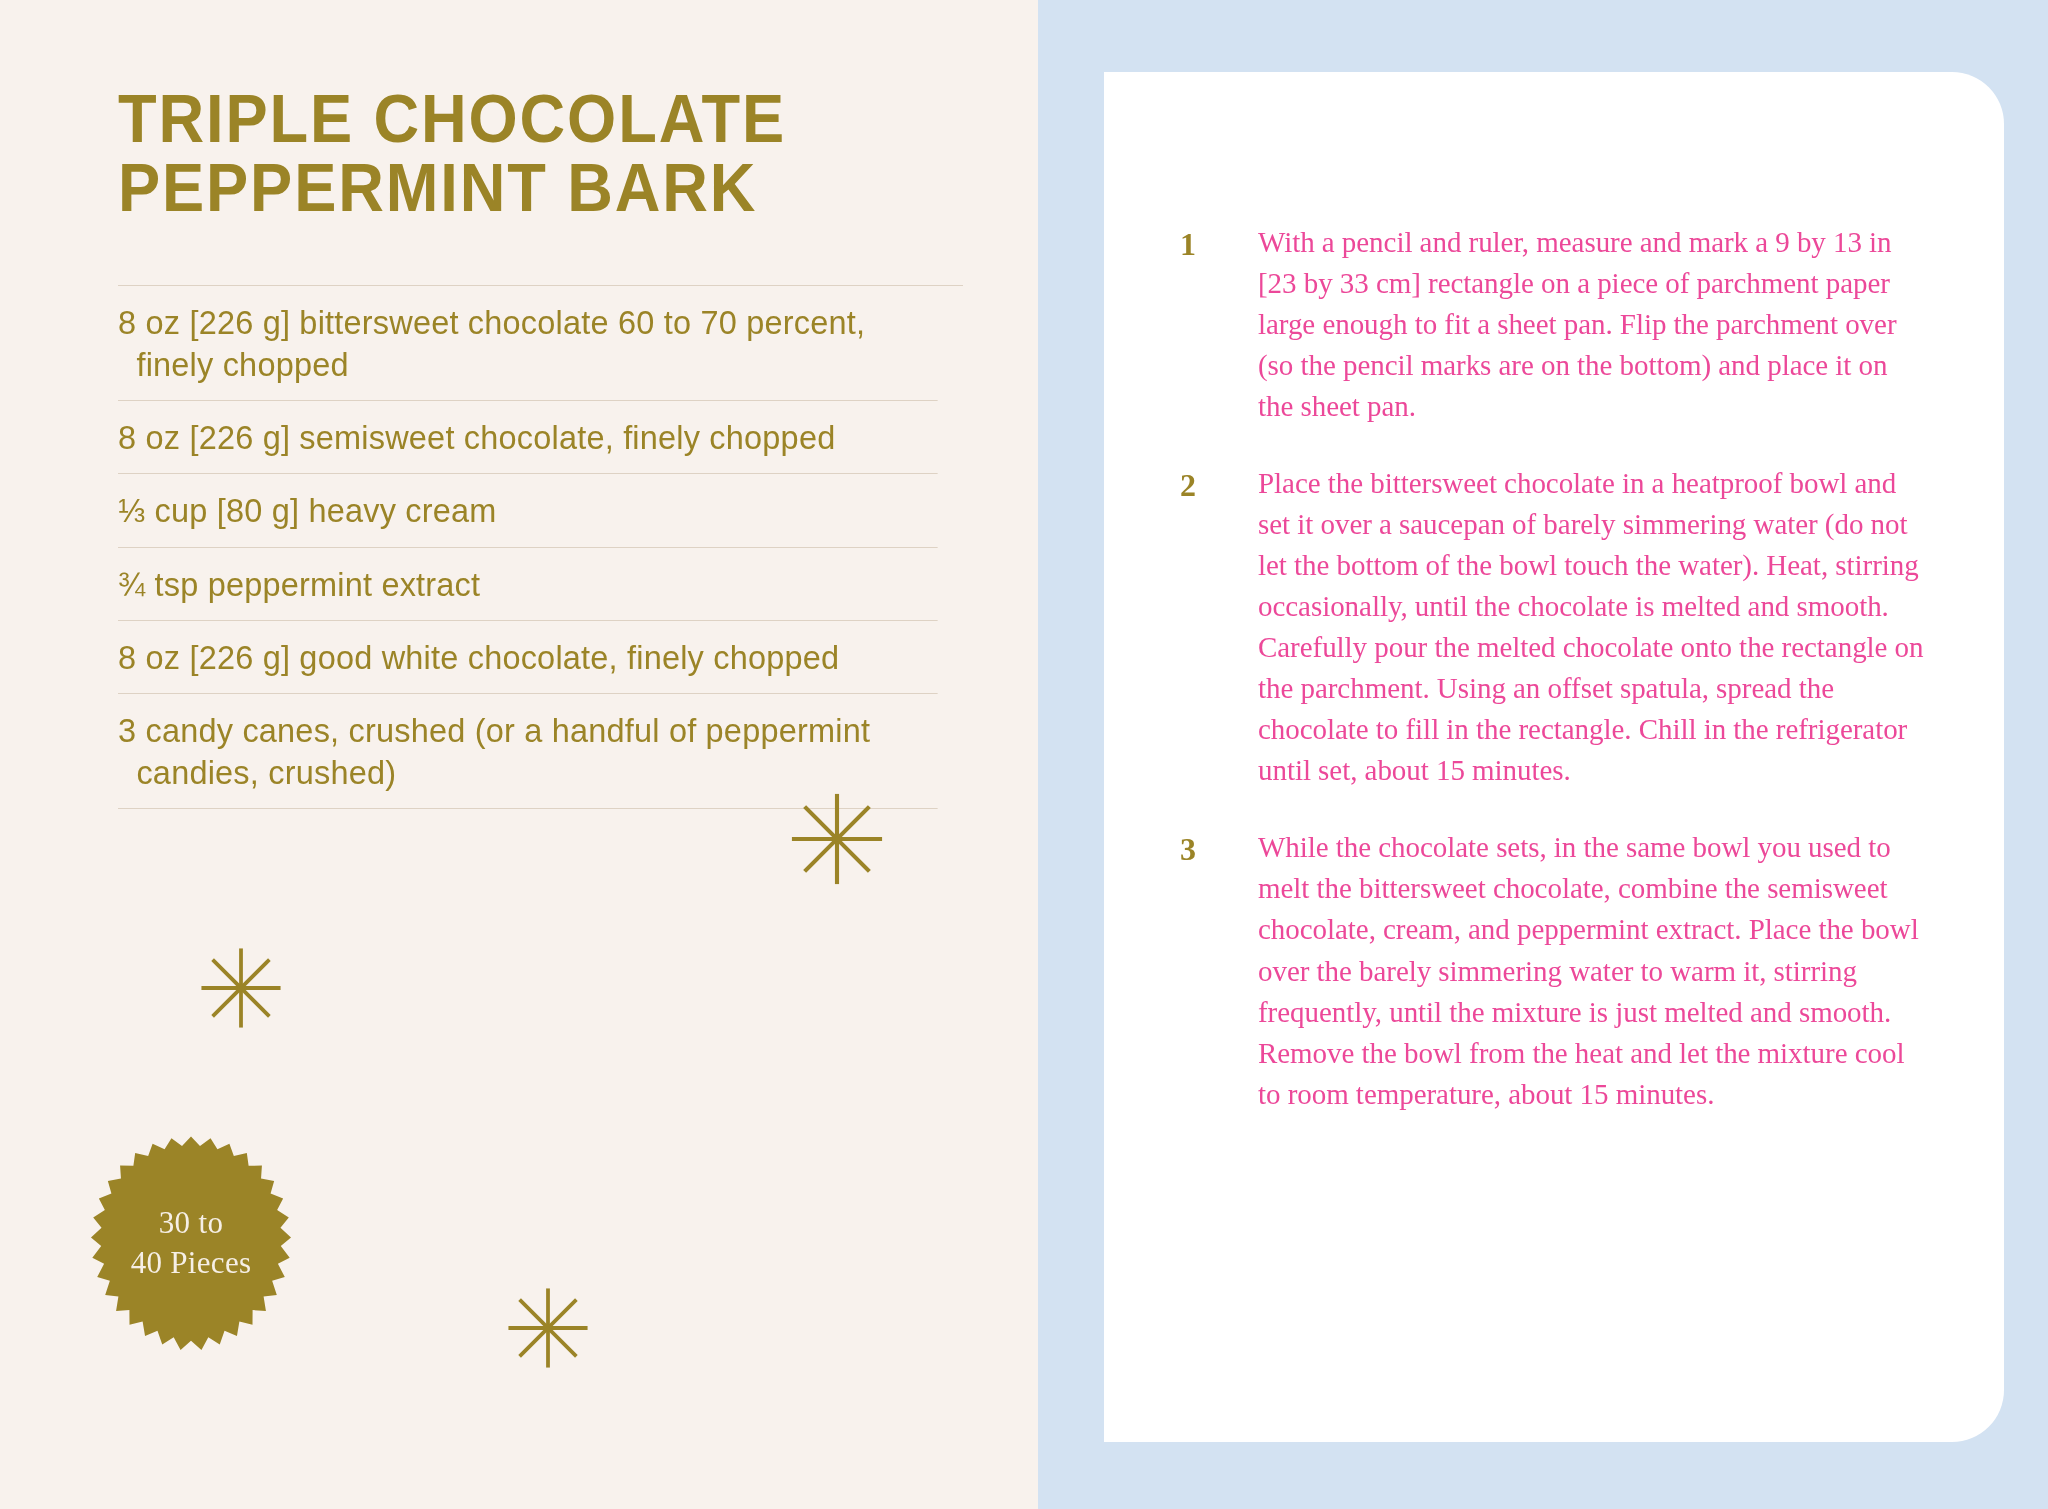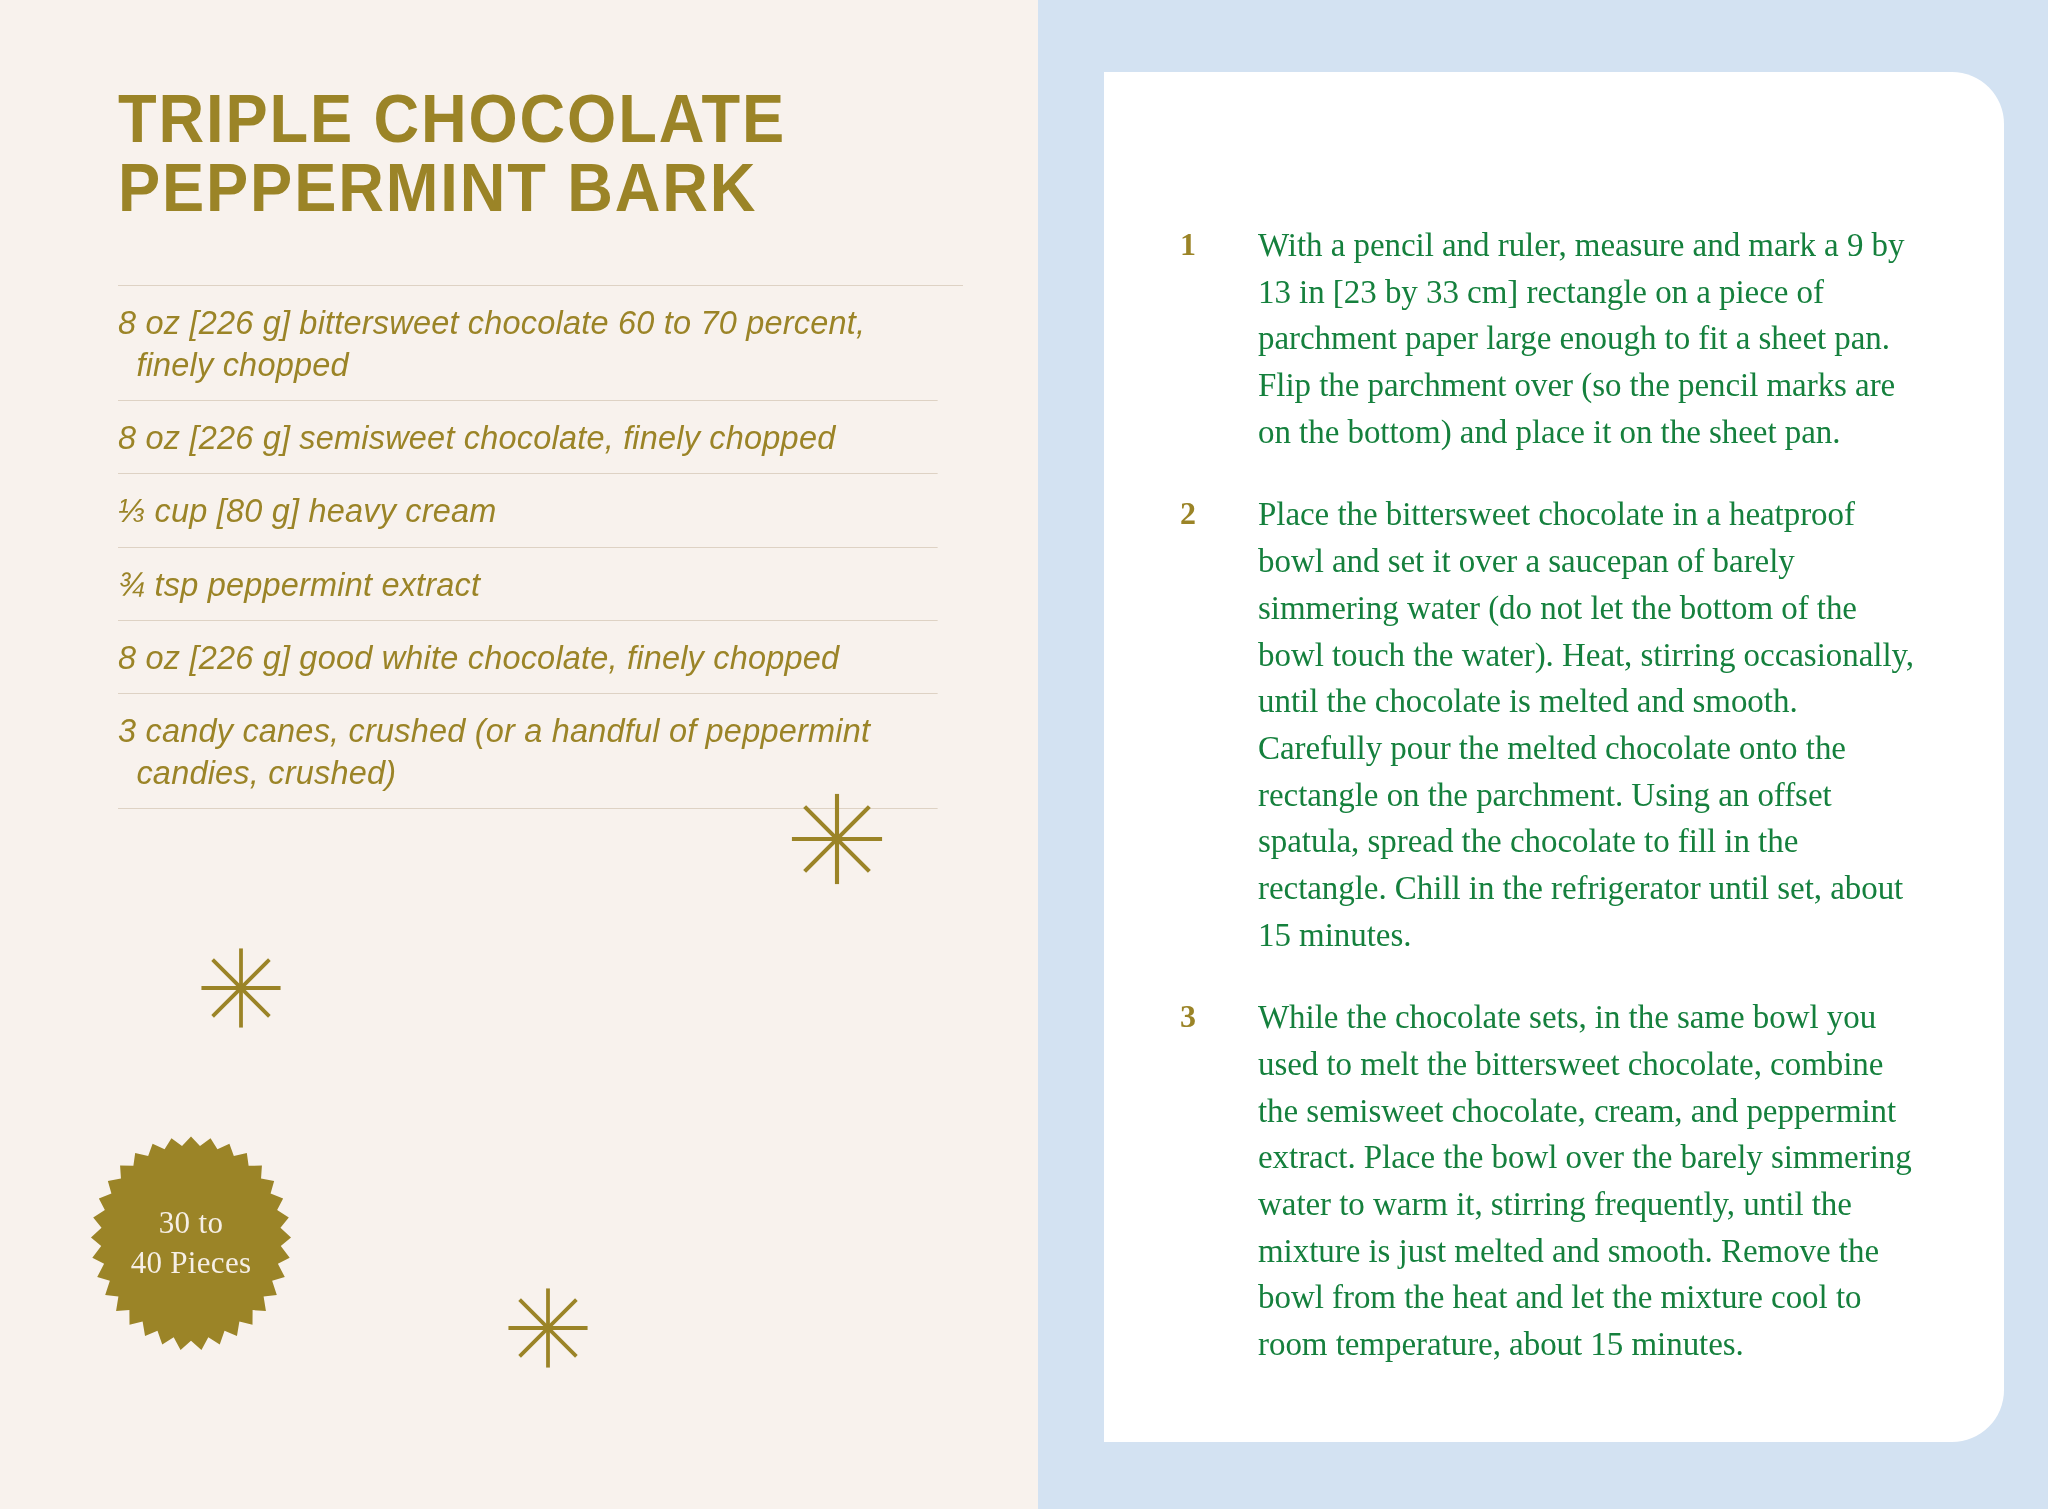--- a/index.html
+++ b/index.html
@@ -43,21 +43,20 @@
     margin: 0;
     transform: scaleX(0.93);
     transform-origin: left top;
     white-space: pre-line;
   }
 
   .ingredients {
     margin-top: 62px;
     width: 845px;
     border-top: 1.6px solid #ded2c4;
-    font-style: italic;
   }
   .ingredient {
     border-bottom: 1.6px solid #ded2c4;
     padding: 16px 0 14px 0;
     font-family: "Liberation Sans Narrow", "Liberation Sans", sans-serif;
     font-size: 33.5px;
     line-height: 1.26;
     color: #9b8427;
     letter-spacing: 0.2px;
     text-indent: -19px;
@@ -136,23 +135,23 @@
     font-family: "Liberation Serif", "DejaVu Serif", serif;
     font-weight: bold;
     font-size: 32px;
     line-height: 1.0;
     color: #9b8427;
     padding-top: 6px;
   }
   .step-text {
     flex: 1 1 auto;
     font-family: "Liberation Serif", "DejaVu Serif", serif;
-    font-size: 33px;
+    font-size: 29px;
     line-height: 1.415;
-    color: #15803d;
+    color: #ec4899;
     letter-spacing: -0.05px;
   }
 </style>
 </head>
 <body>
 
 <div class="spread">
 
   <section class="left-page">
 

